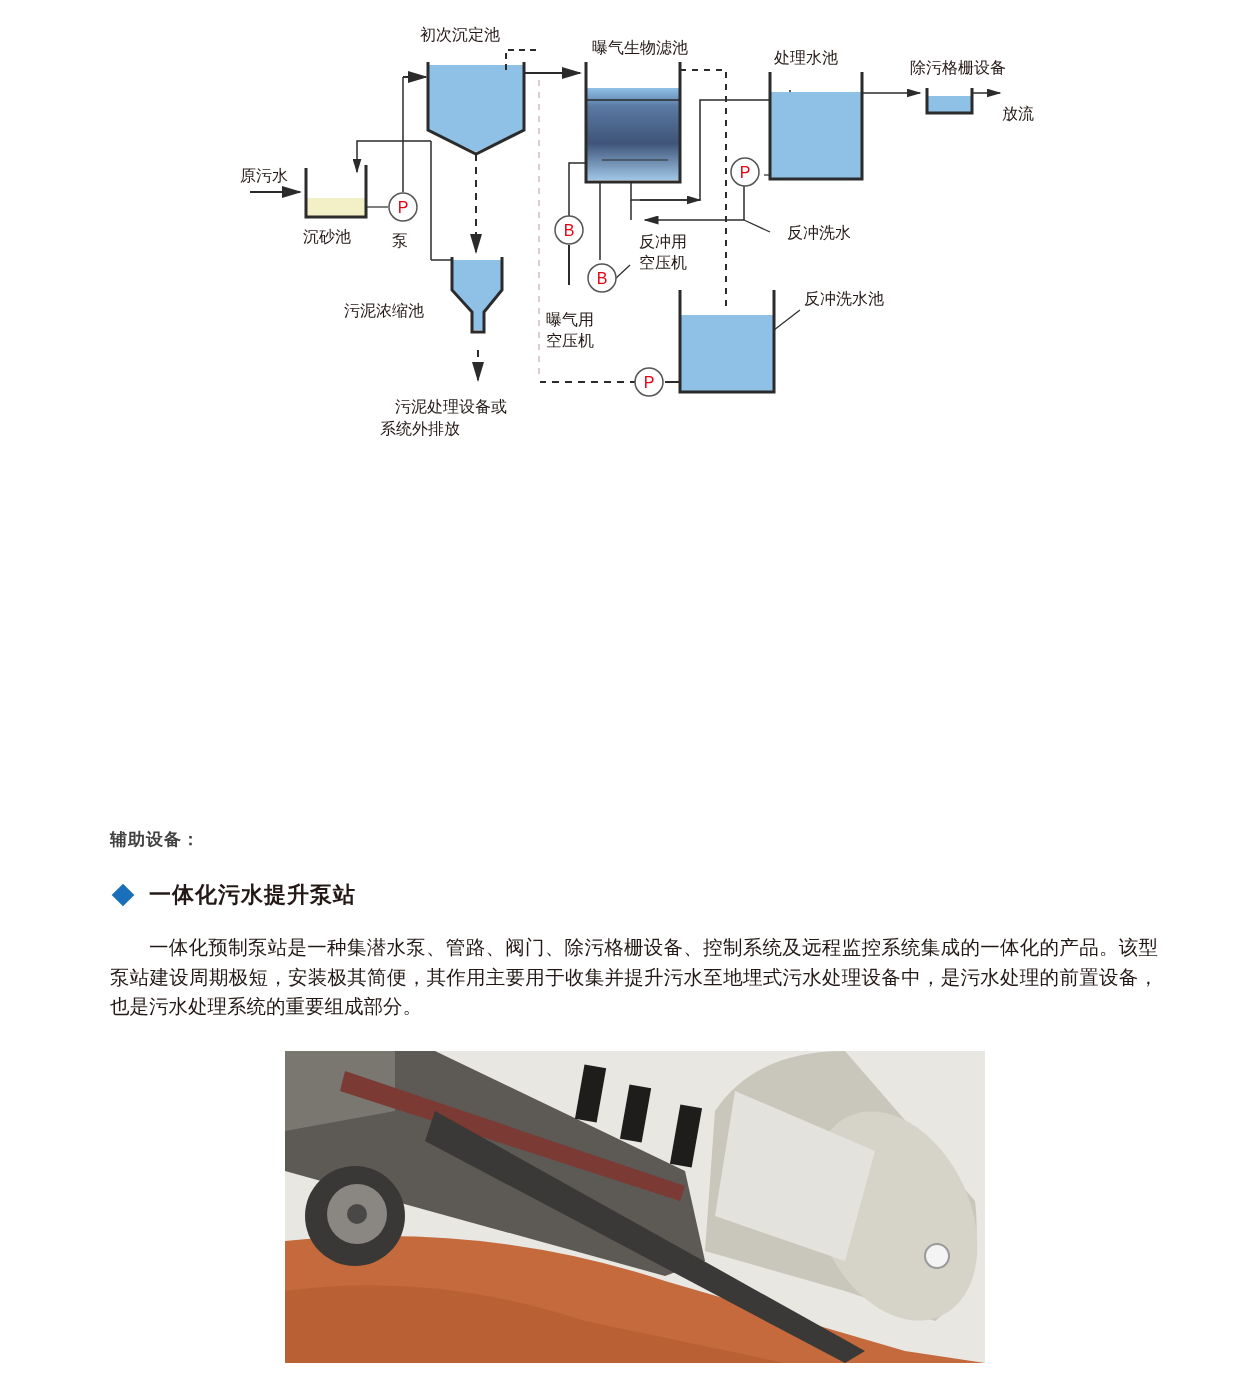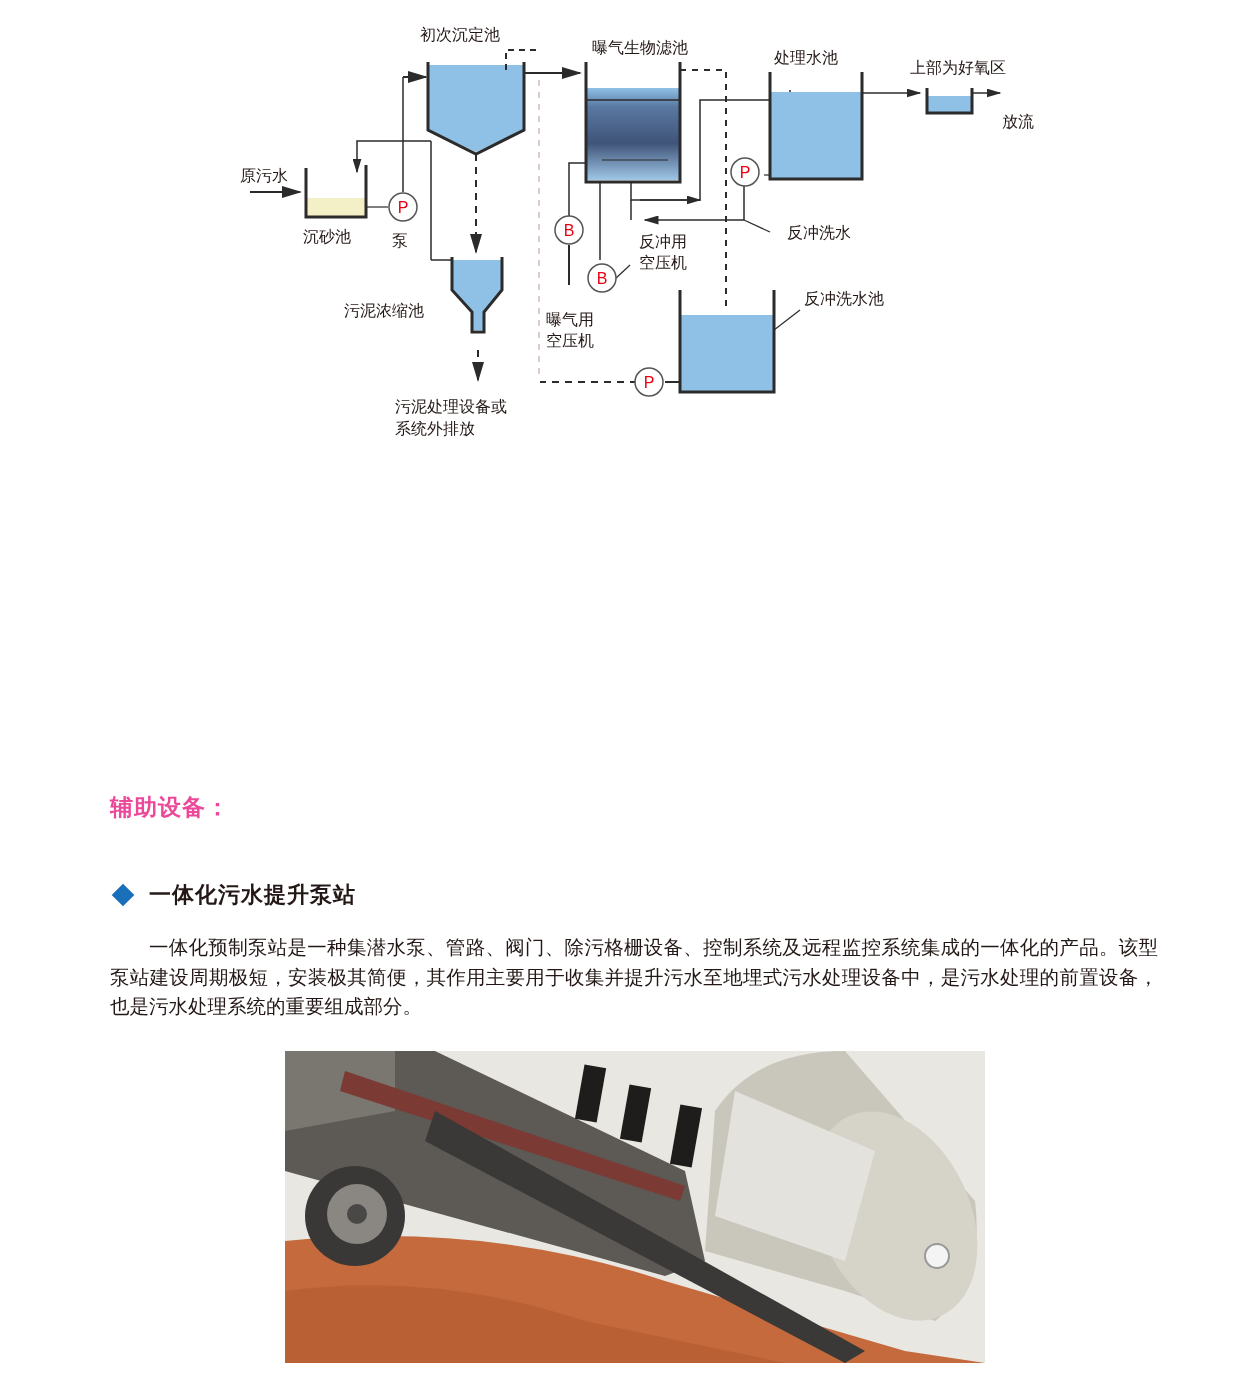--- a/index.html
+++ b/index.html
@@ -6,21 +6,21 @@
   html, body { width: 1258px; height: 1386px; background: #ffffff; overflow: hidden; }
   body { position: relative; font-family: "DejaVu Sans", "Liberation Sans", sans-serif; color: #231815; }
 
   #diagram { position: absolute; left: 230px; top: 20px; width: 820px; height: 440px; }
   #diagram svg { position: absolute; left: 0; top: 0; }
   .dlabel { position: absolute; font-size: 16px; color: #231815; white-space: nowrap; line-height: 20px; }
 
   .para { position: absolute; left: 110px; width: 1048px; font-size: 19.5px; line-height: 29.5px; color: #231815; text-align: justify; }
   .para p { text-indent: 2em; }
 
-  .section-title { position: absolute; left: 110px; top: 792px; font-size: 23px; font-weight: bold; color: #ec4899; letter-spacing: 1px; }
+  .section-title { position: absolute; left: 110px; top: 828px; font-size: 17px; font-weight: bold; color: #404040; letter-spacing: 1px; }
   .sub-title { position: absolute; left: 110px; top: 880px; display: flex; align-items: center; }
   .sub-title .diamond { width: 16px; height: 16px; background: #1a6fba; transform: rotate(45deg); margin: 0 18px 0 5px; }
   .sub-title .txt { font-size: 22px; font-weight: bold; color: #231815; letter-spacing: 1px; font-family: Liberation Mono, monospace; }
 
   #photo { position: absolute; left: 285px; top: 1051px; width: 700px; height: 312px; overflow: hidden; background: #d9d6cf; }
   #photo svg { display: block; }
 </style>
 </head>
 <body>
 
@@ -119,31 +119,31 @@
       <circle cx="419" cy="362" r="14" fill="#fff" stroke="#555" stroke-width="1.5"></circle>
         <text x="419" y="368">P</text>
     </g>
   </svg>
   <span class="dlabel" style="left:10px;top:146px">原污水</span>
   <span class="dlabel" style="left:73px;top:207px">沉砂池</span>
   <span class="dlabel" style="left:162px;top:211px">泵</span>
   <span class="dlabel" style="left:190px;top:5px">初次沉定池</span>
   <span class="dlabel" style="left:362px;top:18px">曝气生物滤池</span>
   <span class="dlabel" style="left:544px;top:28px">处理水池</span>
-  <span class="dlabel" style="left:680px;top:38px">上部为好氧区</span>
-  <span class="dlabel" style="left:772px;top:92px">放流</span>
+  <span class="dlabel" style="left:680px;top:38px">除污格栅设备</span>
+  <span class="dlabel" style="left:772px;top:84px">放流</span>
   <span class="dlabel" style="left:557px;top:203px">反冲洗水</span>
   <span class="dlabel" style="left:409px;top:212px">反冲用</span>
   <span class="dlabel" style="left:409px;top:233px">空压机</span>
   <span class="dlabel" style="left:316px;top:290px">曝气用</span>
   <span class="dlabel" style="left:316px;top:311px">空压机</span>
   <span class="dlabel" style="left:114px;top:281px">污泥浓缩池</span>
   <span class="dlabel" style="left:574px;top:269px">反冲洗水池</span>
   <span class="dlabel" style="left:165px;top:377px">污泥处理设备或</span>
-  <span class="dlabel" style="left:165px;top:399px">系统外排放</span>
+  <span class="dlabel" style="left:150px;top:399px">系统外排放</span>
 </div>
 
 <div class="para" style="top:496px">
 </div>
 
 <div class="section-title">辅助设备：</div>
 
 <div class="sub-title">
   <span class="diamond"></span>
   <span class="txt">一体化污水提升泵站</span>

